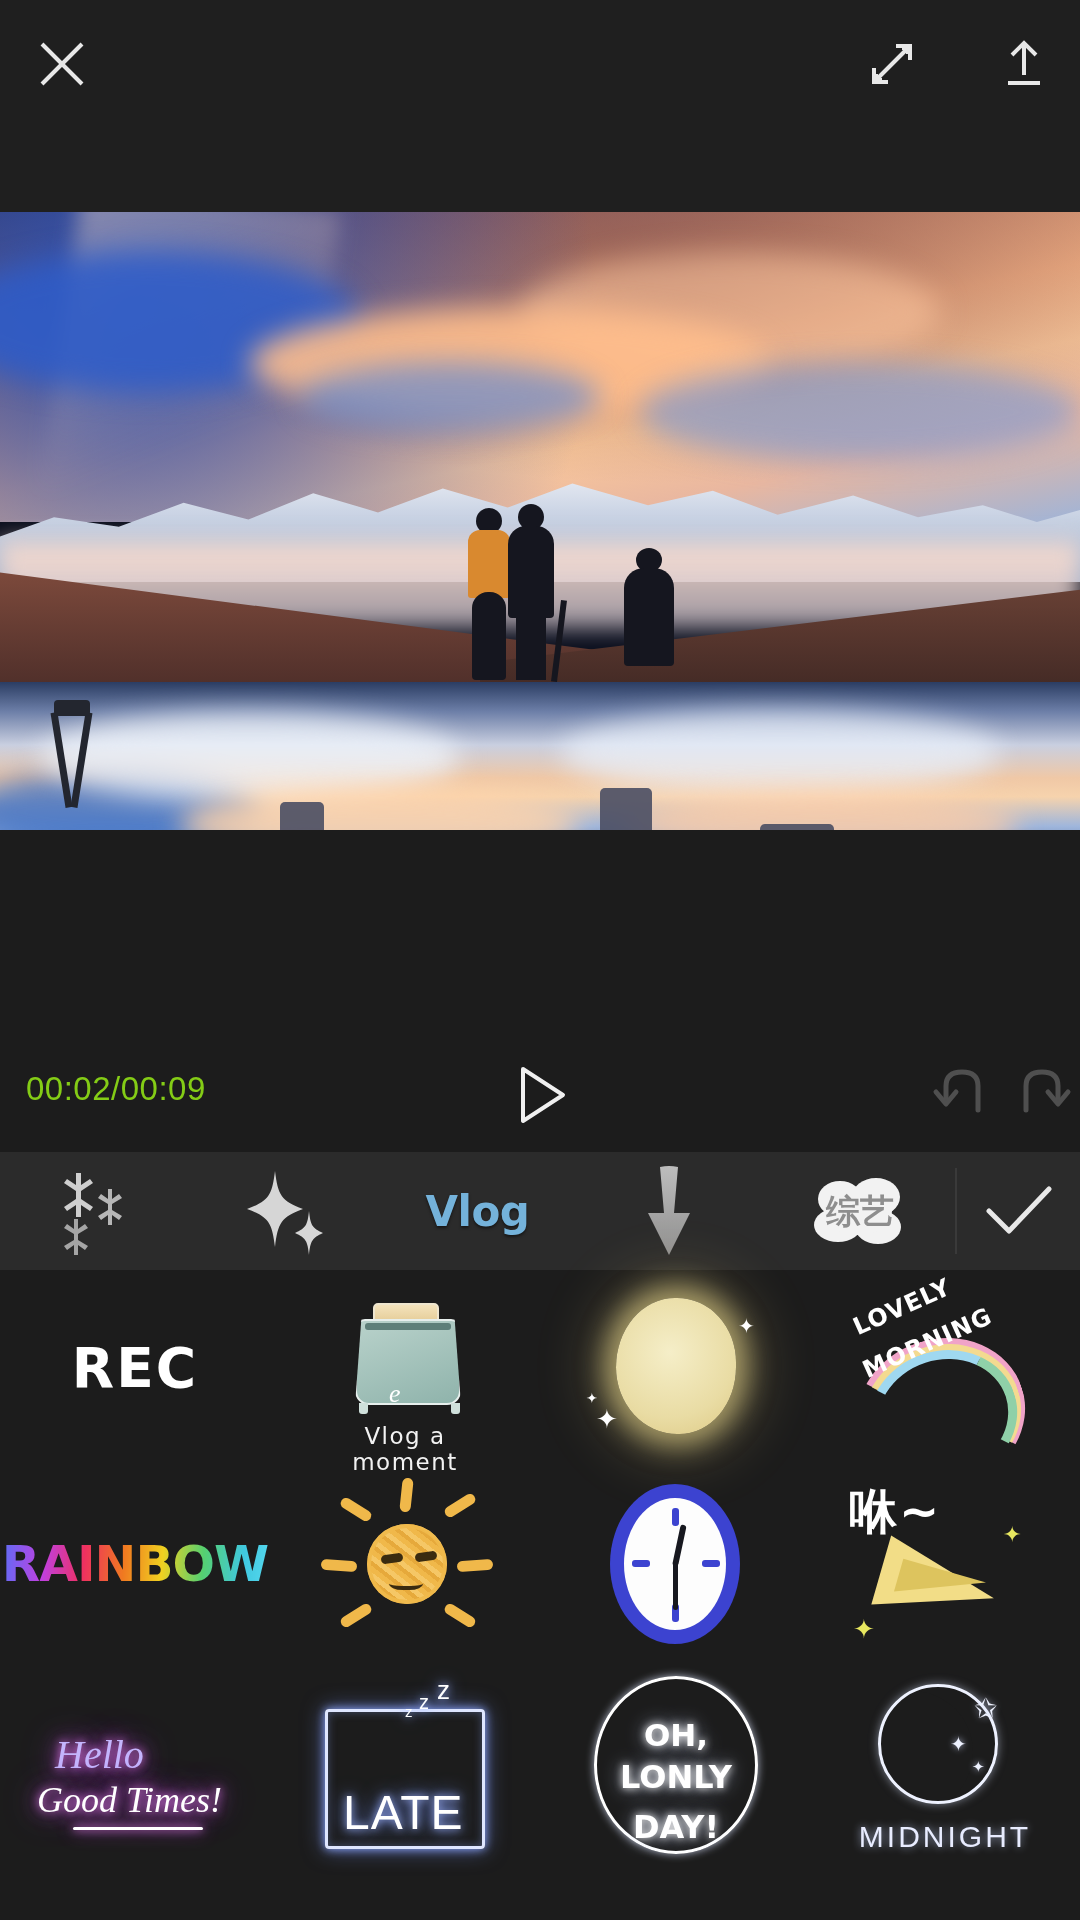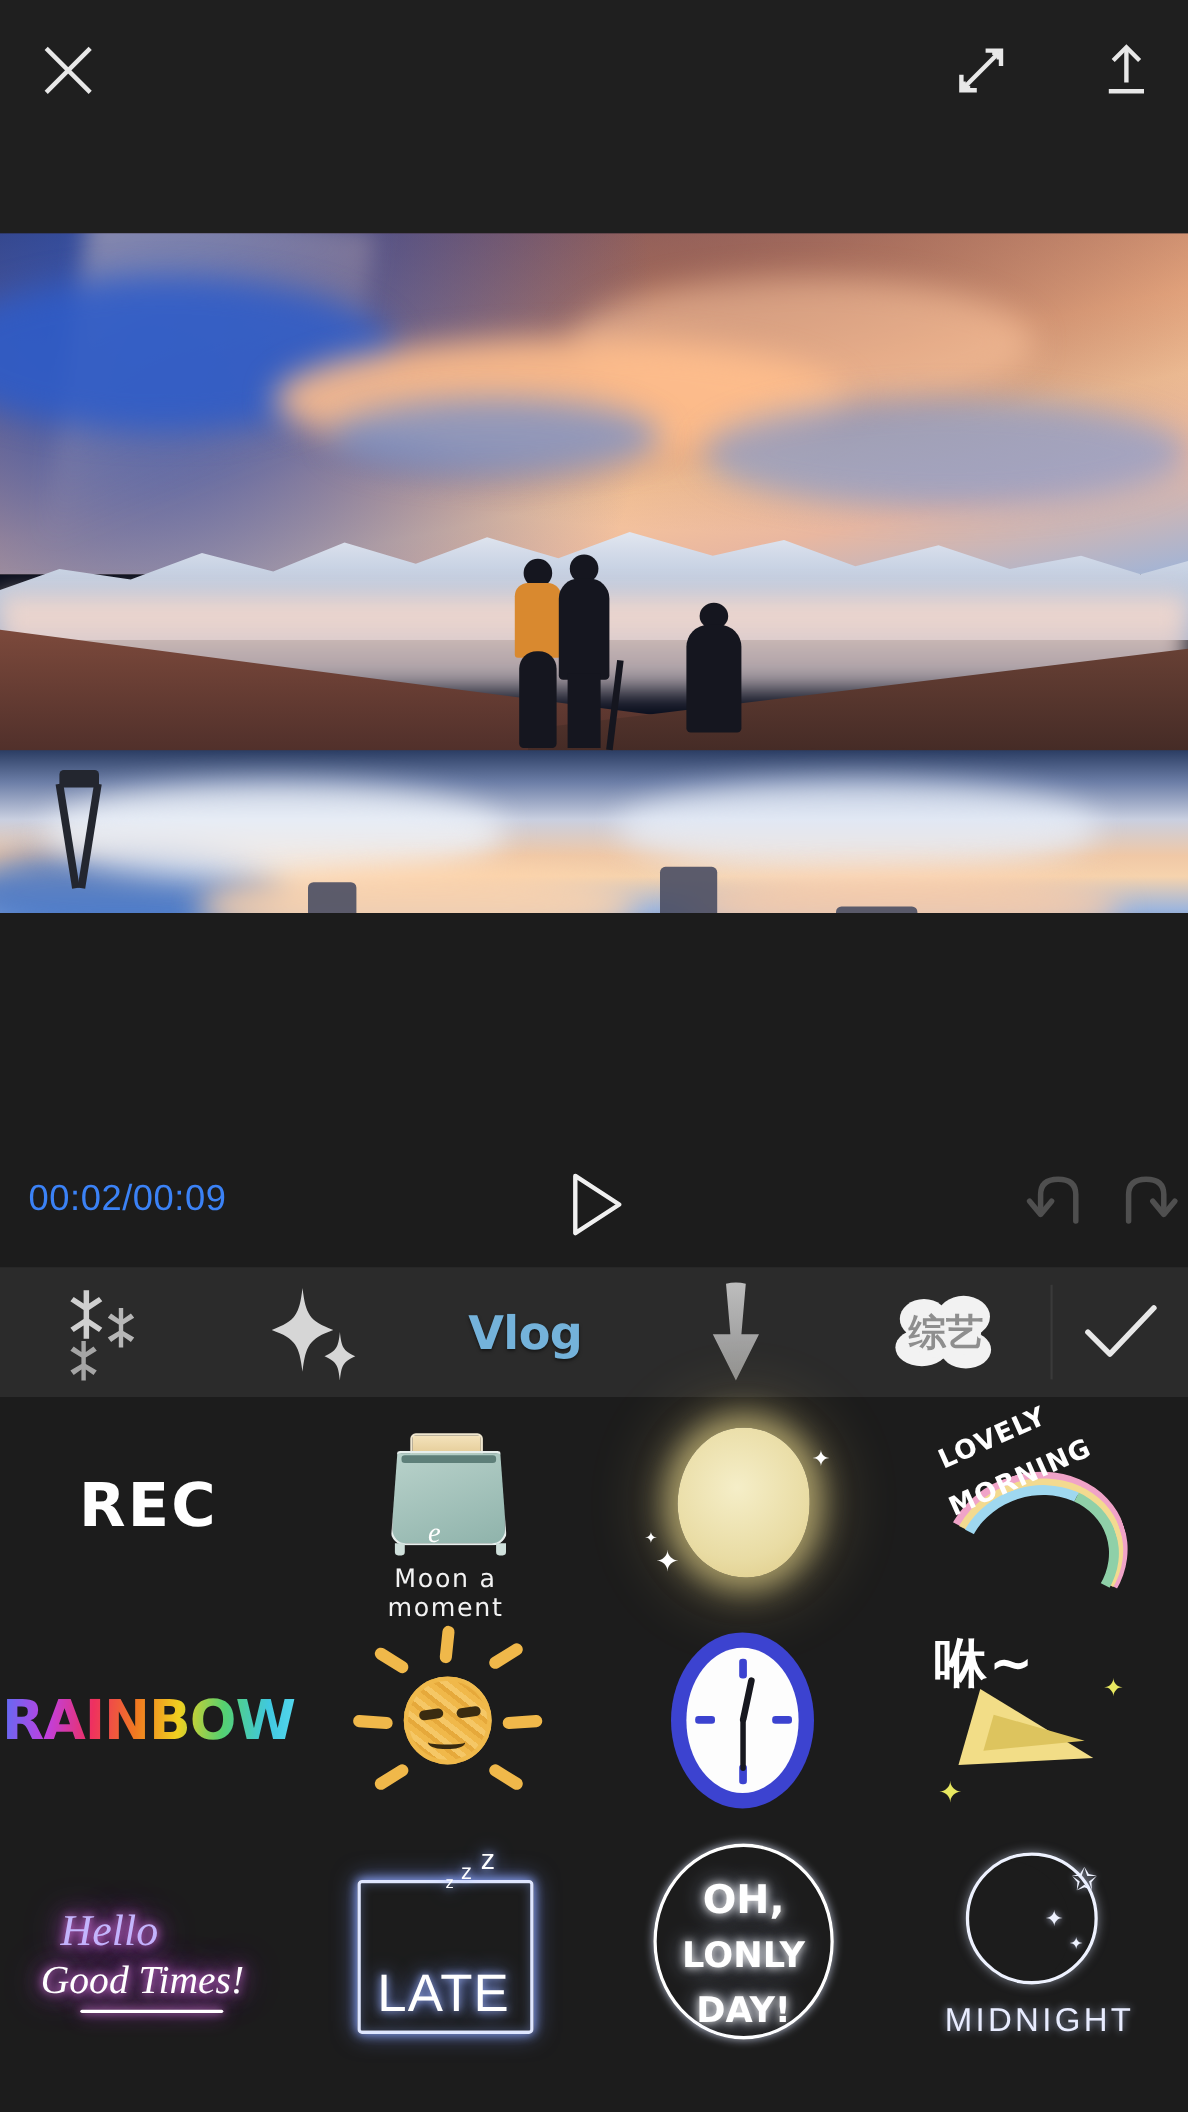--- a/index.html
+++ b/index.html
@@ -78,21 +78,21 @@
   .jacket{ position:absolute; background:#d9892f; border-radius:12px 12px 3px 3px; }
   .tripod{ position:absolute; background:#23262f; }
 
   
   .playbar{
     position:absolute; left:0; top:830px; width:1080px; height:320px;
     background:#1c1c1c;
   }
   .timecode{
     position:absolute; left:26px; top:1070px;
-    color:#3b82f6; font-size:33px; letter-spacing:.5px;
+    color:#84cc16; font-size:33px; letter-spacing:.5px;
     font-family:"Liberation Sans", sans-serif;
   }
   .playbtn{ position:absolute; left:504px; top:1058px; width:74px; height:74px;
     display:flex; align-items:center; justify-content:center; }
   .undo{ position:absolute; left:926px; top:1062px; width:68px; height:68px; }
   .redo{ position:absolute; left:1018px; top:1062px; width:62px; height:68px; }
 
   
   .tabbar{
     position:absolute; left:0; top:1152px; width:1080px; height:118px;
@@ -284,21 +284,21 @@
   
   .old-wrap{ position:relative; width:190px; height:176px; }
   .old-circle{
     position:absolute; left:14px; top:4px; width:164px; height:178px;
     border:3px solid #fff; border-radius:50%;
     box-shadow:0 0 9px rgba(220,230,255,.75);
   }
   .old-t{ position:absolute; width:164px; left:14px; text-align:center; color:#fff;
     font-weight:bold; font-family:"DejaVu Sans", sans-serif;
     text-shadow:0 0 9px #fff,0 0 20px rgba(200,215,255,.7); }
-  .old-t1{ top:35px; font-size:36px; }
+  .old-t1{ top:45px; font-size:31px; }
   .old-t2{ top:86px; font-size:32px; }
   .old-t3{ top:136px; font-size:32px; }
 
   
   .mid-wrap{ position:relative; width:190px; height:180px; }
   .mid-moon{
     position:absolute; left:28px; top:14px; width:120px; height:120px;
     border-radius:50%;
     box-shadow:inset -26px 8px 0 -4px #1c1c1c, 0 0 10px rgba(220,230,255,.5);
     border:3px solid #eef2ff;
@@ -473,21 +473,21 @@
 
   <div class="cell" style="left:270px;top:0px;">
     <div class="cell-inner">
       <div class="toaster-wrap">
         <div class="toast-slice"></div>
         <div class="toaster-body"></div>
         <div class="toaster-slot"></div>
         <div class="toaster-leg tl1"></div>
         <div class="toaster-leg tl2"></div>
         <span class="toast-cap">e</span>
-        <div class="wait-text">Moon a moment</div>
+        <div class="wait-text">Vlog a moment</div>
       </div>
     </div>
   </div>
 
   <div class="cell" style="left:540px;top:0px;">
     <div class="cell-inner">
       <div class="moon-wrap">
         <div class="moon"></div>
         <span class="spark" style="left:158px;top:36px;">✦</span>
         <span class="spark" style="left:16px;top:126px;font-size:26px;">✦</span>

